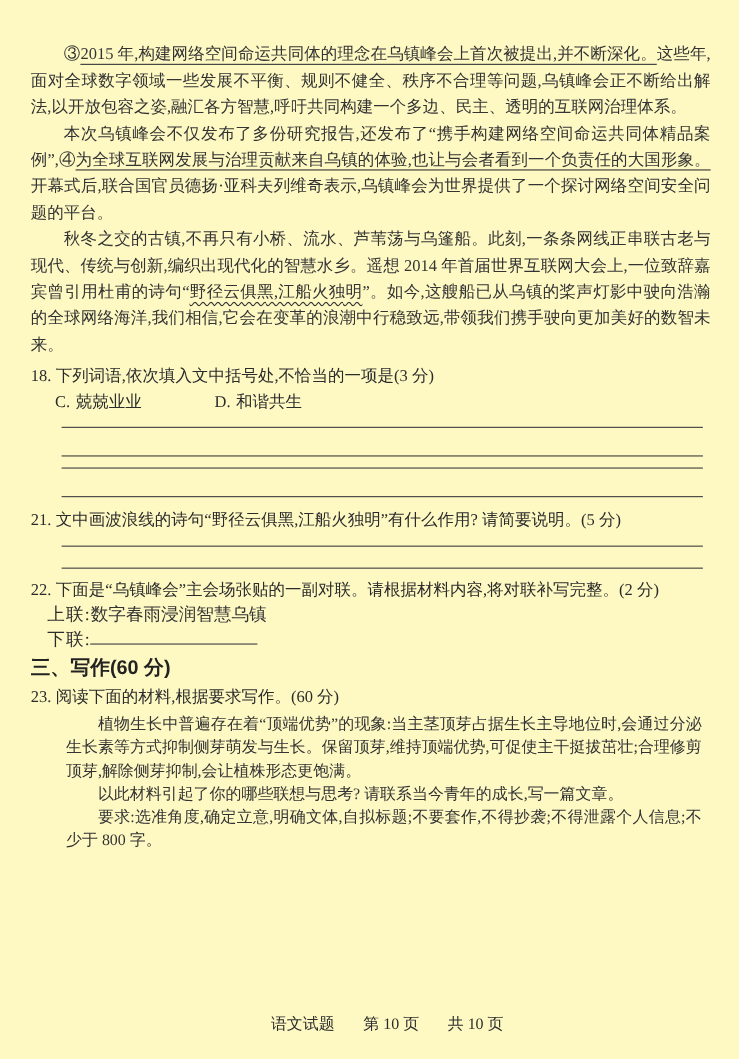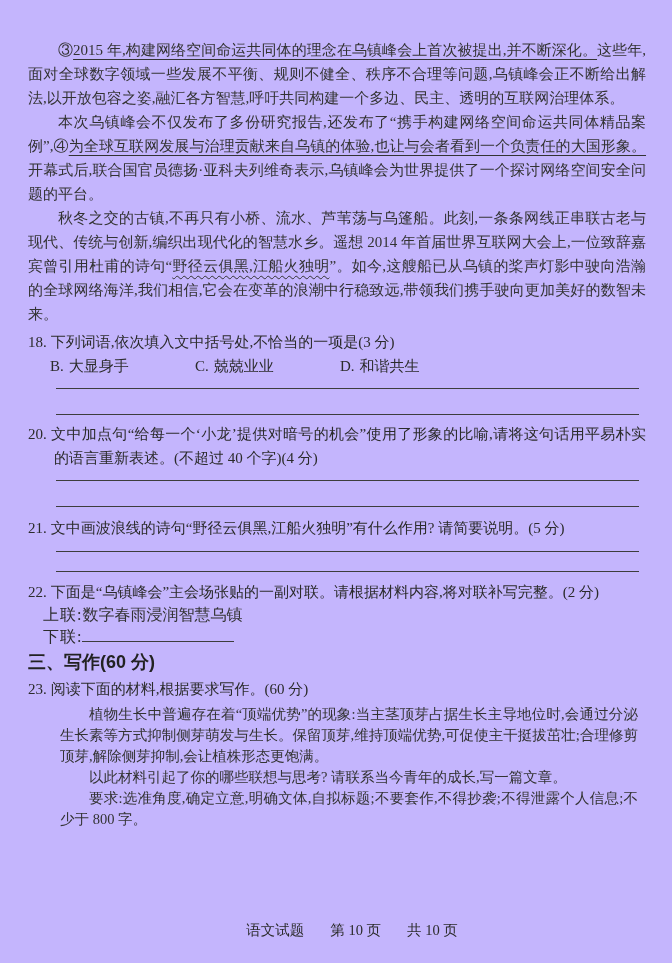--- a/index.html
+++ b/index.html
@@ -1,19 +1,19 @@
 <!DOCTYPE html>
 <html><head>
 <meta charset="utf-8">
 <style>
   html,body{margin:0;padding:0;}
   .page{
     position:relative;
     width:672px;height:963px;
-    background:#c4b5fd;
+    background:#fef9c3;
     color:#2b2b2b;
     font-family:"Liberation Serif","DejaVu Serif",serif;
     overflow:hidden;
   }
   .content{padding:38px 26px 0 28px;}
   p{margin:0;}
   .body-p{
     font-size:15px;line-height:24px;text-align:justify;
     font-weight:500;
   }
@@ -90,29 +90,27 @@
   <div class="content">
 
     <p class="body-p indent kai"><span>③</span><span class="u-solid">2015 年,构建网络空间命运共同体的理念在乌镇峰会上首次被提出,并不断深化。</span><span>这些年,面对全球数字领域一些发展不平衡、规则不健全、秩序不合理等问题,乌镇峰会正不断给出解法,以开放包容之姿,融汇各方智慧,呼吁共同构建一个多边、民主、透明的互联网治理体系。</span></p>
 
     <p class="body-p indent kai"><span>本次乌镇峰会不仅发布了多份研究报告,还发布了“携手构建网络空间命运共同体精品案例”,</span><span>④</span><span class="u-solid">为全球互联网发展与治理贡献来自乌镇的体验,也让与会者看到一个负责任的大国形象。</span><span>开幕式后,联合国官员德扬·亚科夫列维奇表示,乌镇峰会为世界提供了一个探讨网络空间安全问题的平台。</span></p>
 
     <p class="body-p indent kai"><span>秋冬之交的古镇,不再只有小桥、流水、芦苇荡与乌篷船。此刻,一条条网线正串联古老与现代、传统与创新,编织出现代化的智慧水乡。遥想 2014 年首届世界互联网大会上,一位致辞嘉宾曾引用杜甫的诗句“</span><span class="u-wavy">野径云俱黑,江船火独明</span><span>”。如今,这艘船已从乌镇的桨声灯影中驶向浩瀚的全球网络海洋,我们相信,它会在变革的浪潮中行稳致远,带领我们携手驶向更加美好的数智未来。</span></p>
 
     <p class="q q18"><span class="qnum">18.</span><span>下列词语,依次填入文中括号处,不恰当的一项是(3 分)</span></p>
     <div class="options">
-      <span class="opt"><span class="opt-label">B.</span><span>大显身手</span></span>
       <span class="opt"><span class="opt-label">C.</span><span>兢兢业业</span></span>
       <span class="opt"><span class="opt-label">D.</span><span>和谐共生</span></span>
     </div>
 
     <div class="ansline al-a"></div>
     <div class="ansline al-b"></div>
 
-    <p class="q q20"><span class="qnum">20.</span><span>文中加点句“给每一个‘小龙’提供对暗号的机会”使用了形象的比喻,请将这句话用平易朴实的语言重新表述。(不超过 40 个字)(4 分)</span></p>
     <div class="ansline al-c"></div>
     <div class="ansline al-d"></div>
 
     <p class="q q21"><span class="qnum">21.</span><span>文中画波浪线的诗句“野径云俱黑,江船火独明”有什么作用? 请简要说明。(5 分)</span></p>
     <div class="ansline al-e"></div>
     <div class="ansline al-f"></div>
 
     <p class="q q22"><span class="qnum">22.</span><span>下面是“乌镇峰会”主会场张贴的一副对联。请根据材料内容,将对联补写完整。(2 分)</span></p>
     <p class="couplet"><span class="couplet-label">上联:</span><span class="kai">数字春雨浸润智慧乌镇</span></p>
     <p class="couplet"><span class="couplet-label">下联:</span><span class="blank-line"></span></p>

